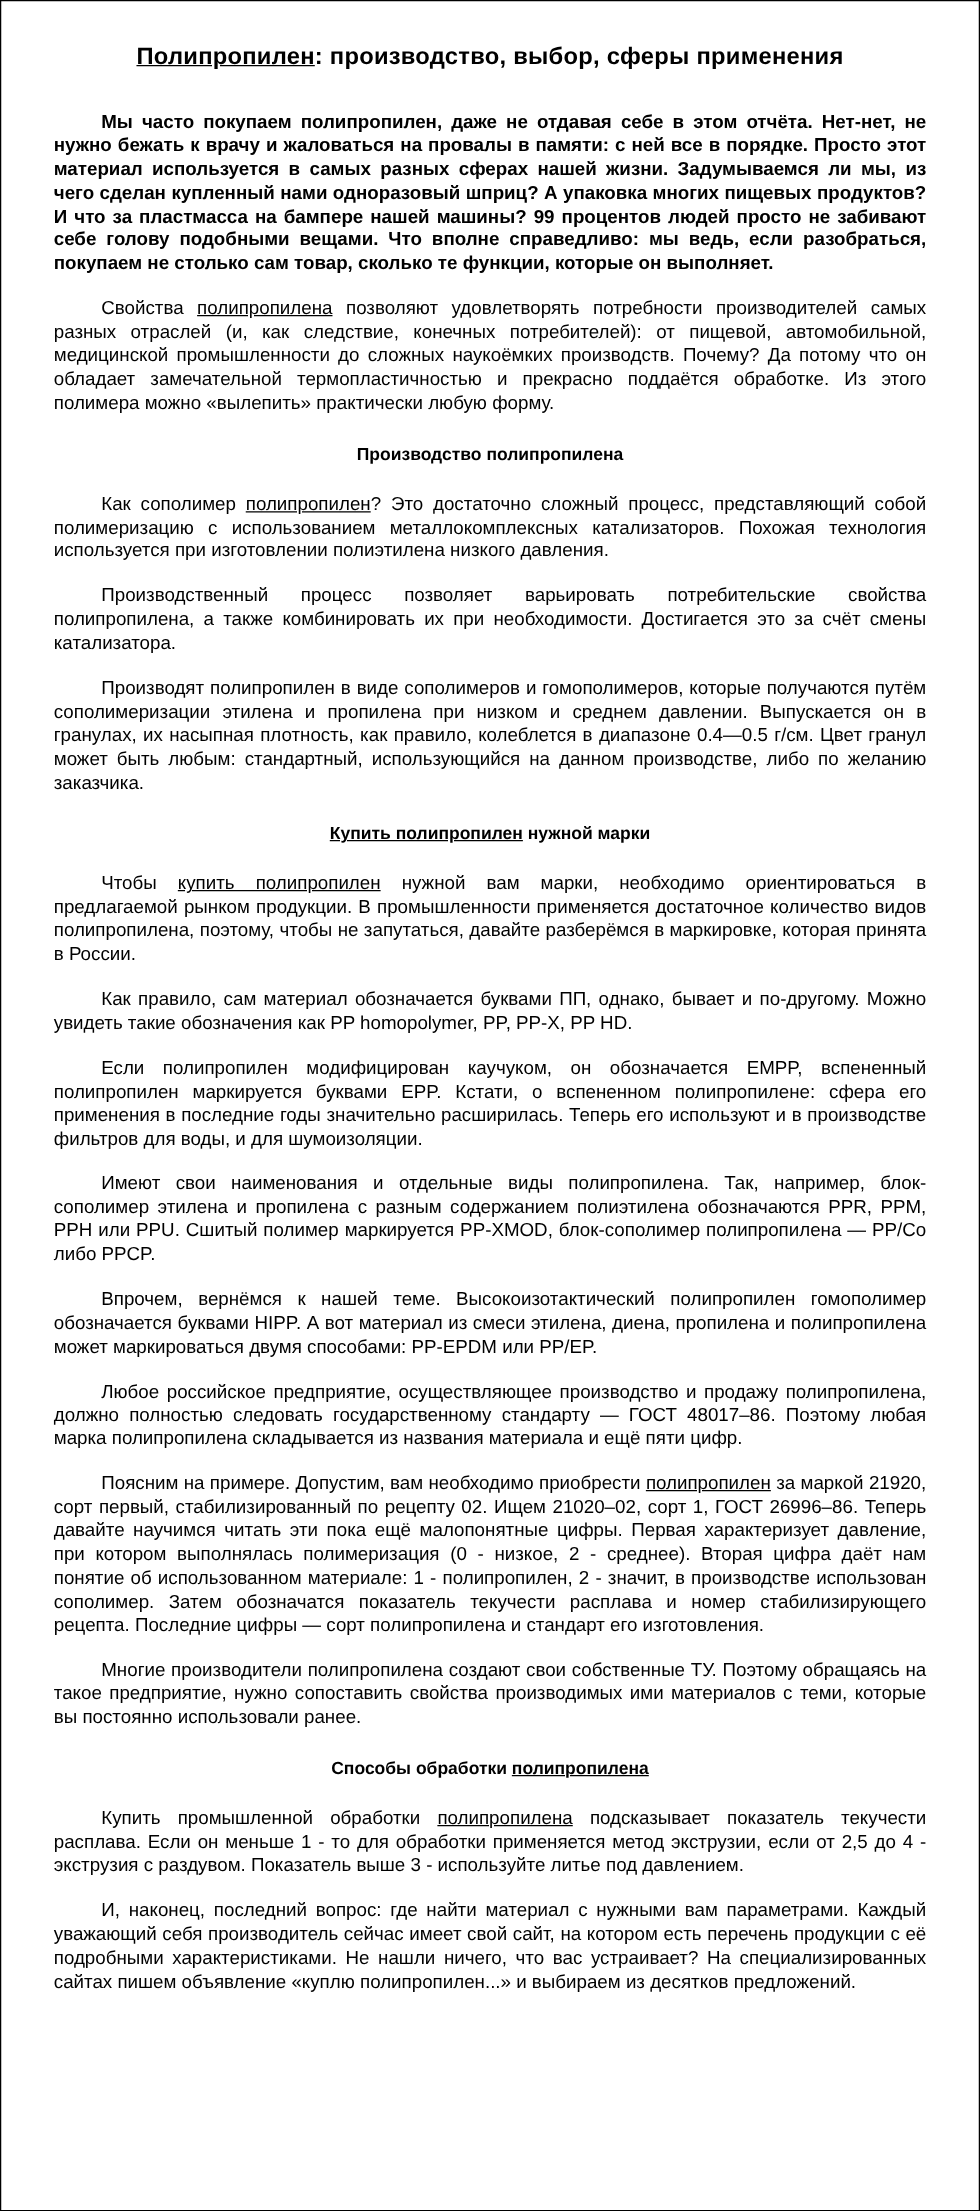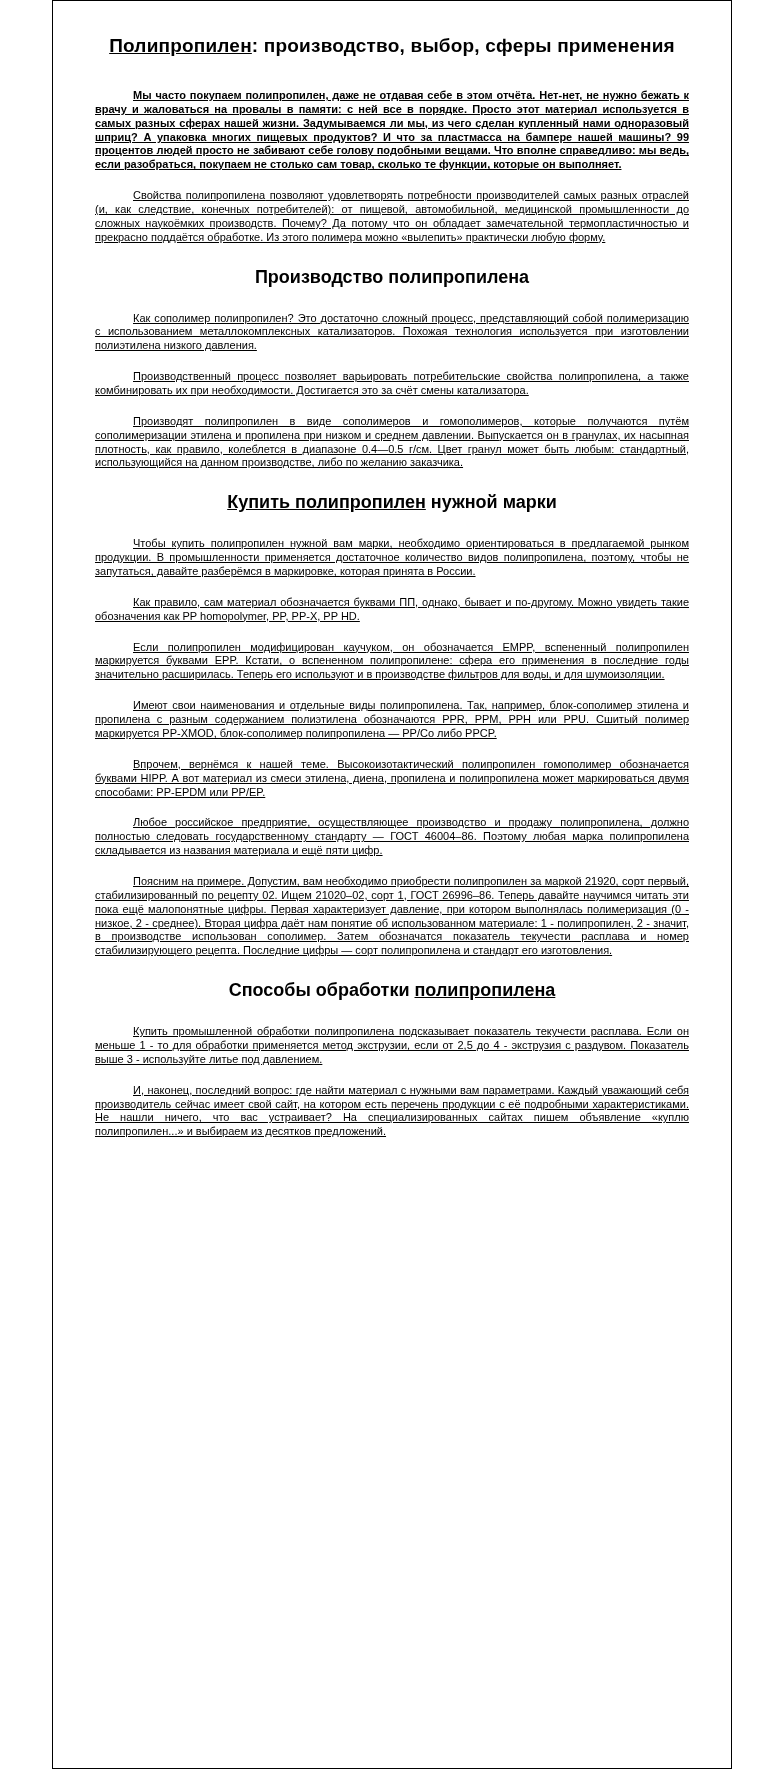--- a/index.html
+++ b/index.html
@@ -1,45 +1,44 @@
 <!DOCTYPE html>
 <html><head>
 <meta charset="utf-8">
 <style>
   * { margin: 0; padding: 0; box-sizing: border-box; }
   html, body { background: #ffffff; }
   body { font-family: "Liberation Sans", sans-serif; color: #000000; }
   .page {
-    width: 680px;
+    width: 784px;
     min-height: 1769px;
     margin: 0 auto;
     background: #ffffff;
     border: 1px solid #000000;
     padding: 34px 42px 44px 42px;
   }
   .title {
     font-size: 19px;
     font-weight: bold;
     text-align: center;
     margin: 0 0 32px 0;
     letter-spacing: 0.2px;
   }
   .heading {
-    font-size: 18px;
+    font-size: 14px;
     font-weight: bold;
     text-align: center;
     margin: 22px 0 24px 0;
   }
   .paragraph, .paragraph-bold {
-    font-size: 11px;
+    font-size: 15px;
     line-height: 1.26;
     text-align: justify;
     text-indent: 38px;
     margin: 0 0 17px 0;
-    text-decoration: underline;
   }
   .paragraph-bold { font-weight: bold; }
   .u { text-decoration: underline; }
 </style>
 </head>
 <body>
 
 <div class="page">
   <div class="content">
       <h1 class="title"><span class="u">Полипропилен</span><span>: производство, выбор, сферы применения</span></h1>
@@ -48,19 +47,20 @@
       <h2 class="heading"><span>Производство полипропилена</span></h2>
       <p class="paragraph"><span>Как сополимер </span><span class="u">полипропилен</span><span>? Это достаточно сложный процесс, представляющий собой полимеризацию с использованием металлокомплексных катализаторов. Похожая технология используется при изготовлении полиэтилена низкого давления.</span></p>
       <p class="paragraph"><span>Производственный процесс позволяет варьировать потребительские свойства полипропилена, а также комбинировать их при необходимости. Достигается это за счёт смены катализатора.</span></p>
       <p class="paragraph"><span>Производят полипропилен в виде сополимеров и гомополимеров, которые получаются путём сополимеризации этилена и пропилена при низком и среднем давлении. Выпускается он в гранулах, их насыпная плотность, как правило, колеблется в диапазоне 0.4—0.5 г/см. Цвет гранул может быть любым: стандартный, использующийся на данном производстве, либо по желанию заказчика.</span></p>
       <h2 class="heading"><span class="u">Купить полипропилен</span><span> нужной марки</span></h2>
       <p class="paragraph"><span>Чтобы </span><span class="u">купить полипропилен</span><span> нужной вам марки, необходимо ориентироваться в предлагаемой рынком продукции. В промышленности применяется достаточное количество видов полипропилена, поэтому, чтобы не запутаться, давайте разберёмся в маркировке, которая принята в России.</span></p>
       <p class="paragraph"><span>Как правило, сам материал обозначается буквами ПП, однако, бывает и по-другому. Можно увидеть такие обозначения как PP homopolymer, PP, PP-X, PP HD.</span></p>
       <p class="paragraph"><span>Если полипропилен модифицирован каучуком, он обозначается EMPP, вспененный полипропилен маркируется буквами EPP. Кстати, о вспененном полипропилене: сфера его применения в последние годы значительно расширилась. Теперь его используют и в производстве фильтров для воды, и для шумоизоляции.</span></p>
       <p class="paragraph"><span>Имеют свои наименования и отдельные виды полипропилена. Так, например, блок-сополимер этилена и пропилена с разным содержанием полиэтилена обозначаются PPR, PPM, PPH или PPU. Сшитый полимер маркируется PP-XMOD, блок-сополимер полипропилена — PP/Co либо PPCP.</span></p>
       <p class="paragraph"><span>Впрочем, вернёмся к нашей теме. Высокоизотактический полипропилен гомополимер обозначается буквами HIPP. А вот материал из смеси этилена, диена, пропилена и полипропилена может маркироваться двумя способами: PP-EPDM или PP/EP.</span></p>
-      <p class="paragraph"><span>Любое российское предприятие, осуществляющее производство и продажу полипропилена, должно полностью следовать государственному стандарту — ГОСТ 46004–86. Поэтому любая марка полипропилена складывается из названия материала и ещё пяти цифр.</span></p>
+      <p class="paragraph"><span>Любое российское предприятие, осуществляющее производство и продажу полипропилена, должно полностью следовать государственному стандарту — ГОСТ 48017–86. Поэтому любая марка полипропилена складывается из названия материала и ещё пяти цифр.</span></p>
       <p class="paragraph"><span>Поясним на примере. Допустим, вам необходимо приобрести </span><span class="u">полипропилен</span><span> за маркой 21920, сорт первый, стабилизированный по рецепту 02. Ищем 21020–02, сорт 1, ГОСТ 26996–86. Теперь давайте научимся читать эти пока ещё малопонятные цифры. Первая характеризует давление, при котором выполнялась полимеризация (0 - низкое, 2 - среднее). Вторая цифра даёт нам понятие об использованном материале: 1 - полипропилен, 2 - значит, в производстве использован сополимер. Затем обозначатся показатель текучести расплава и номер стабилизирующего рецепта. Последние цифры — сорт полипропилена и стандарт его изготовления.</span></p>
+      <p class="paragraph"><span>Многие производители полипропилена создают свои собственные ТУ. Поэтому обращаясь на такое предприятие, нужно сопоставить свойства производимых ими материалов с теми, которые вы постоянно использовали ранее.</span></p>
       <h2 class="heading"><span>Способы обработки </span><span class="u">полипропилена</span></h2>
       <p class="paragraph"><span>Купить промышленной обработки </span><span class="u">полипропилена</span><span> подсказывает показатель текучести расплава. Если он меньше 1 - то для обработки применяется метод экструзии, если от 2,5 до 4 - экструзия с раздувом. Показатель выше 3 - используйте литье под давлением.</span></p>
       <p class="paragraph"><span>И, наконец, последний вопрос: где найти материал с нужными вам параметрами. Каждый уважающий себя производитель сейчас имеет свой сайт, на котором есть перечень продукции с её подробными характеристиками. Не нашли ничего, что вас устраивает? На специализированных сайтах пишем объявление «куплю полипропилен...» и выбираем из десятков предложений.</span></p>
     </div>
 </div>
 
 </body></html>

